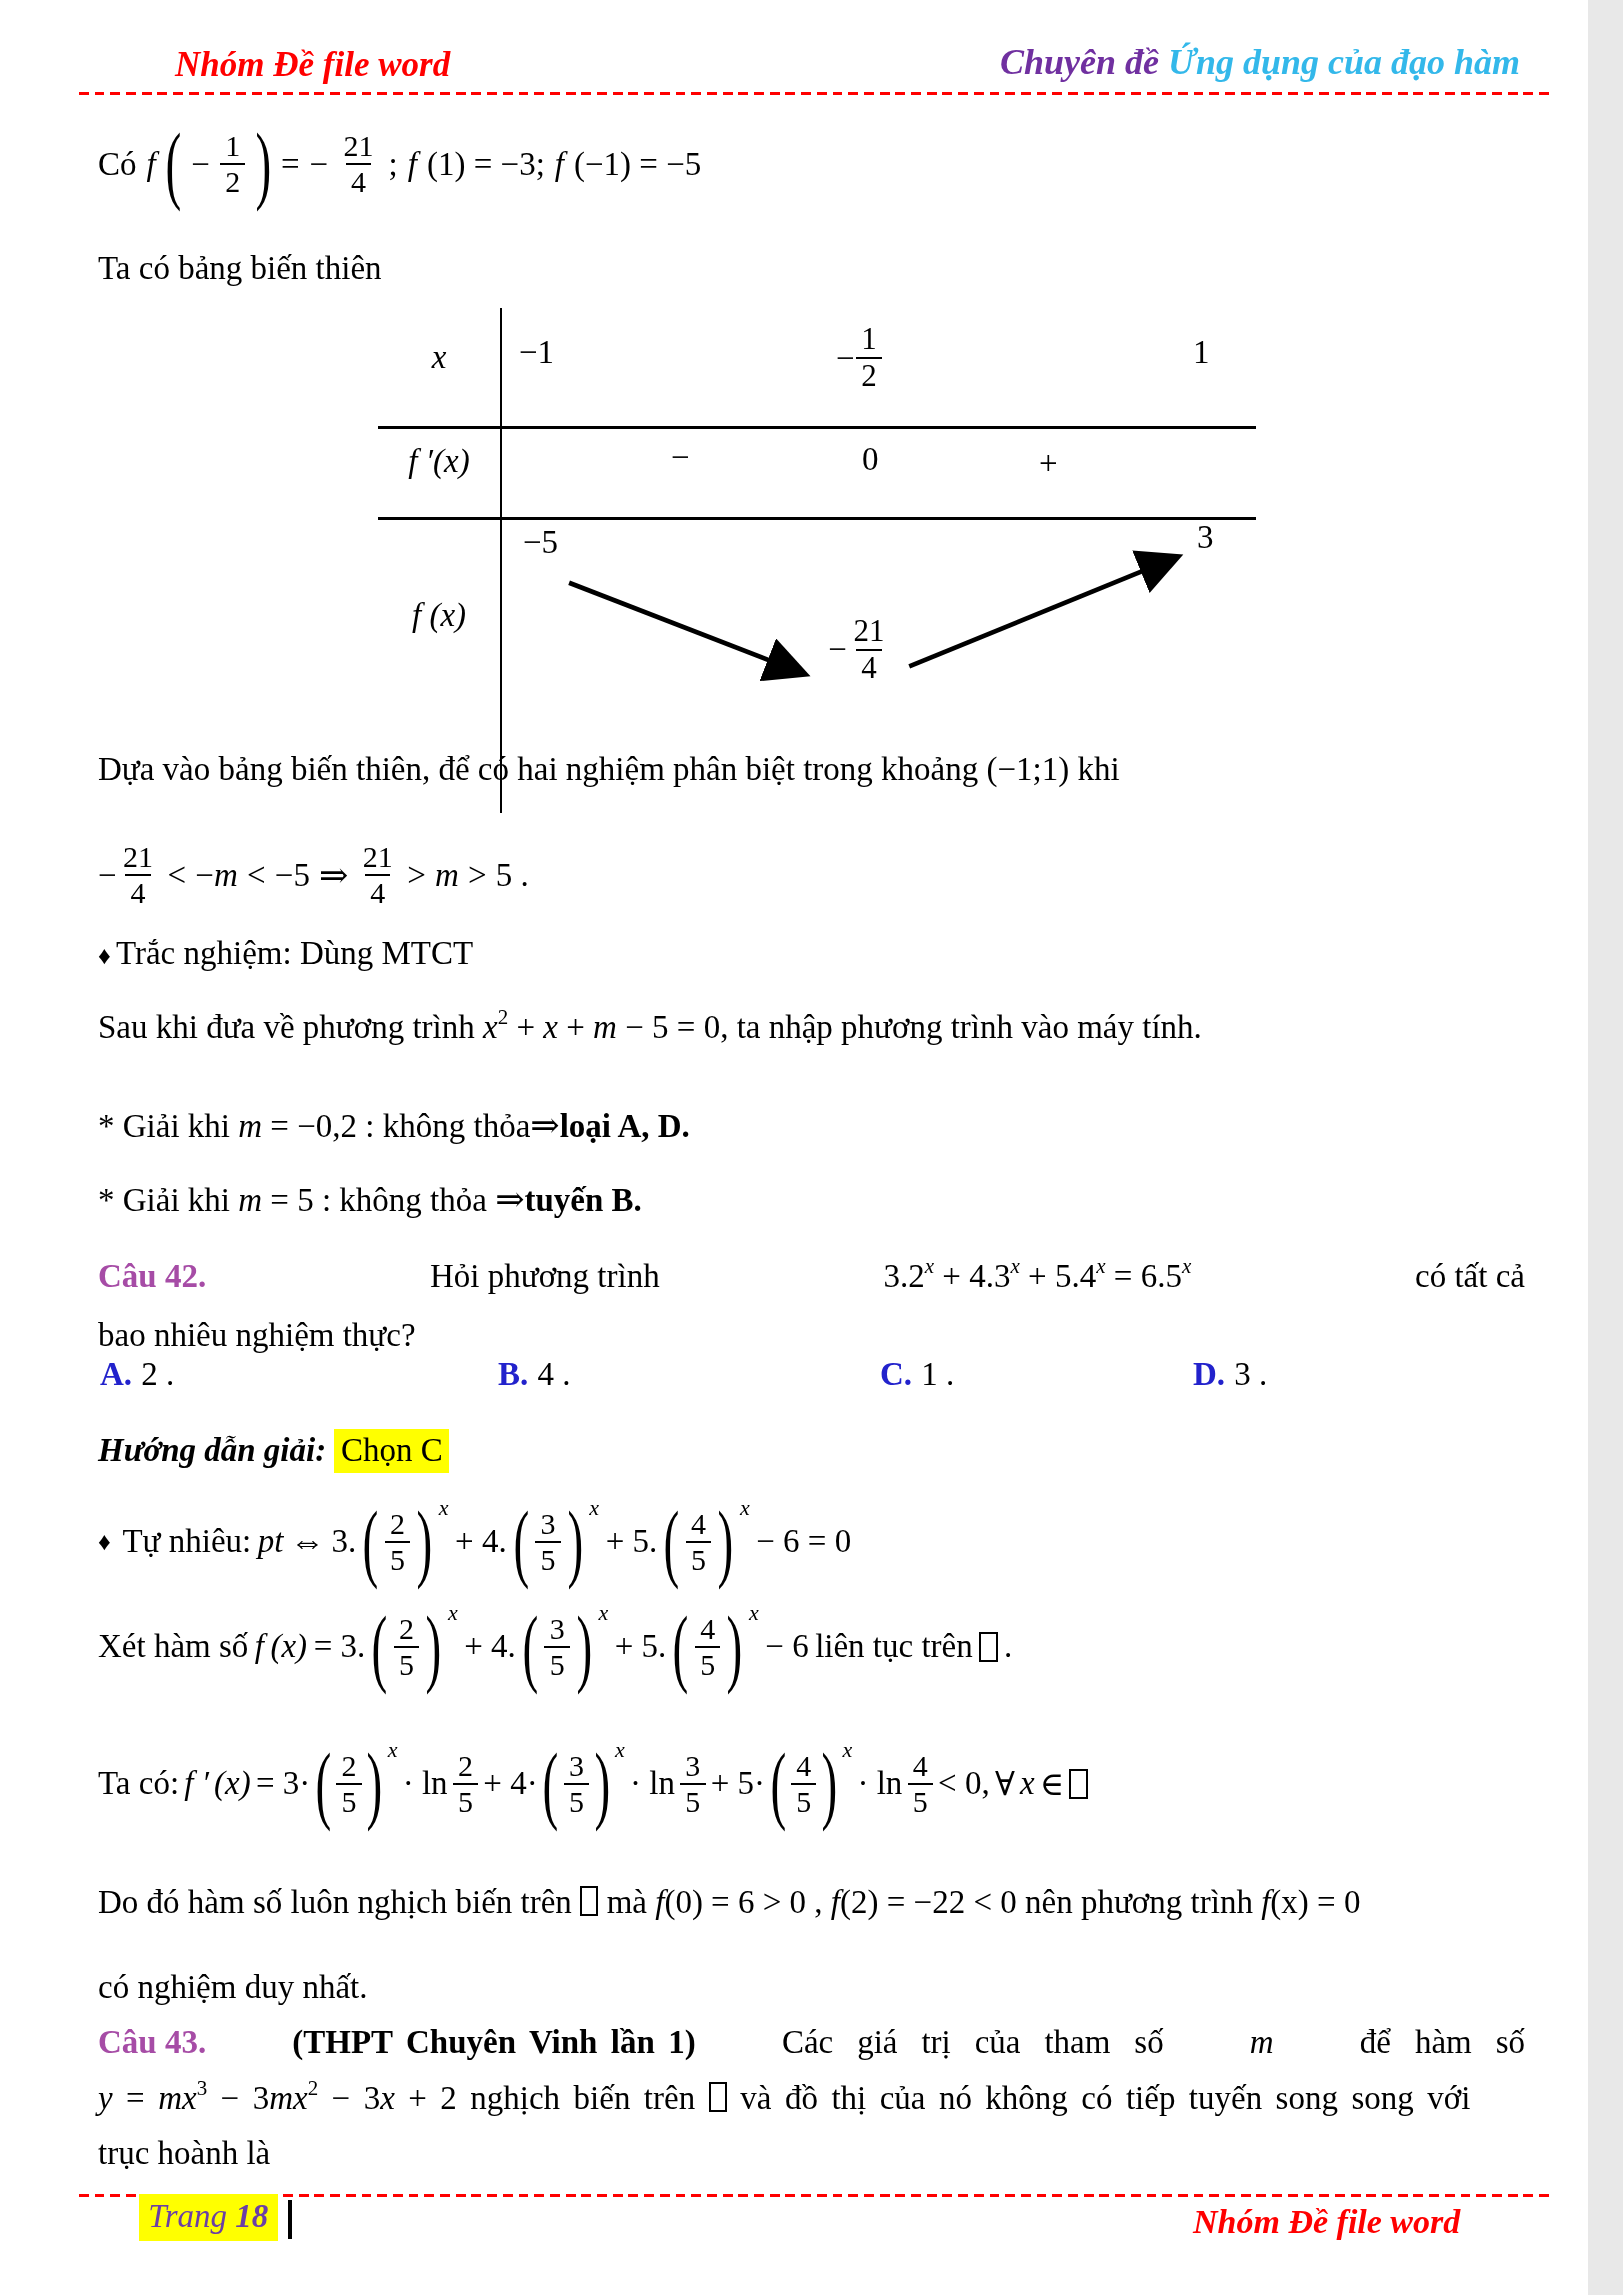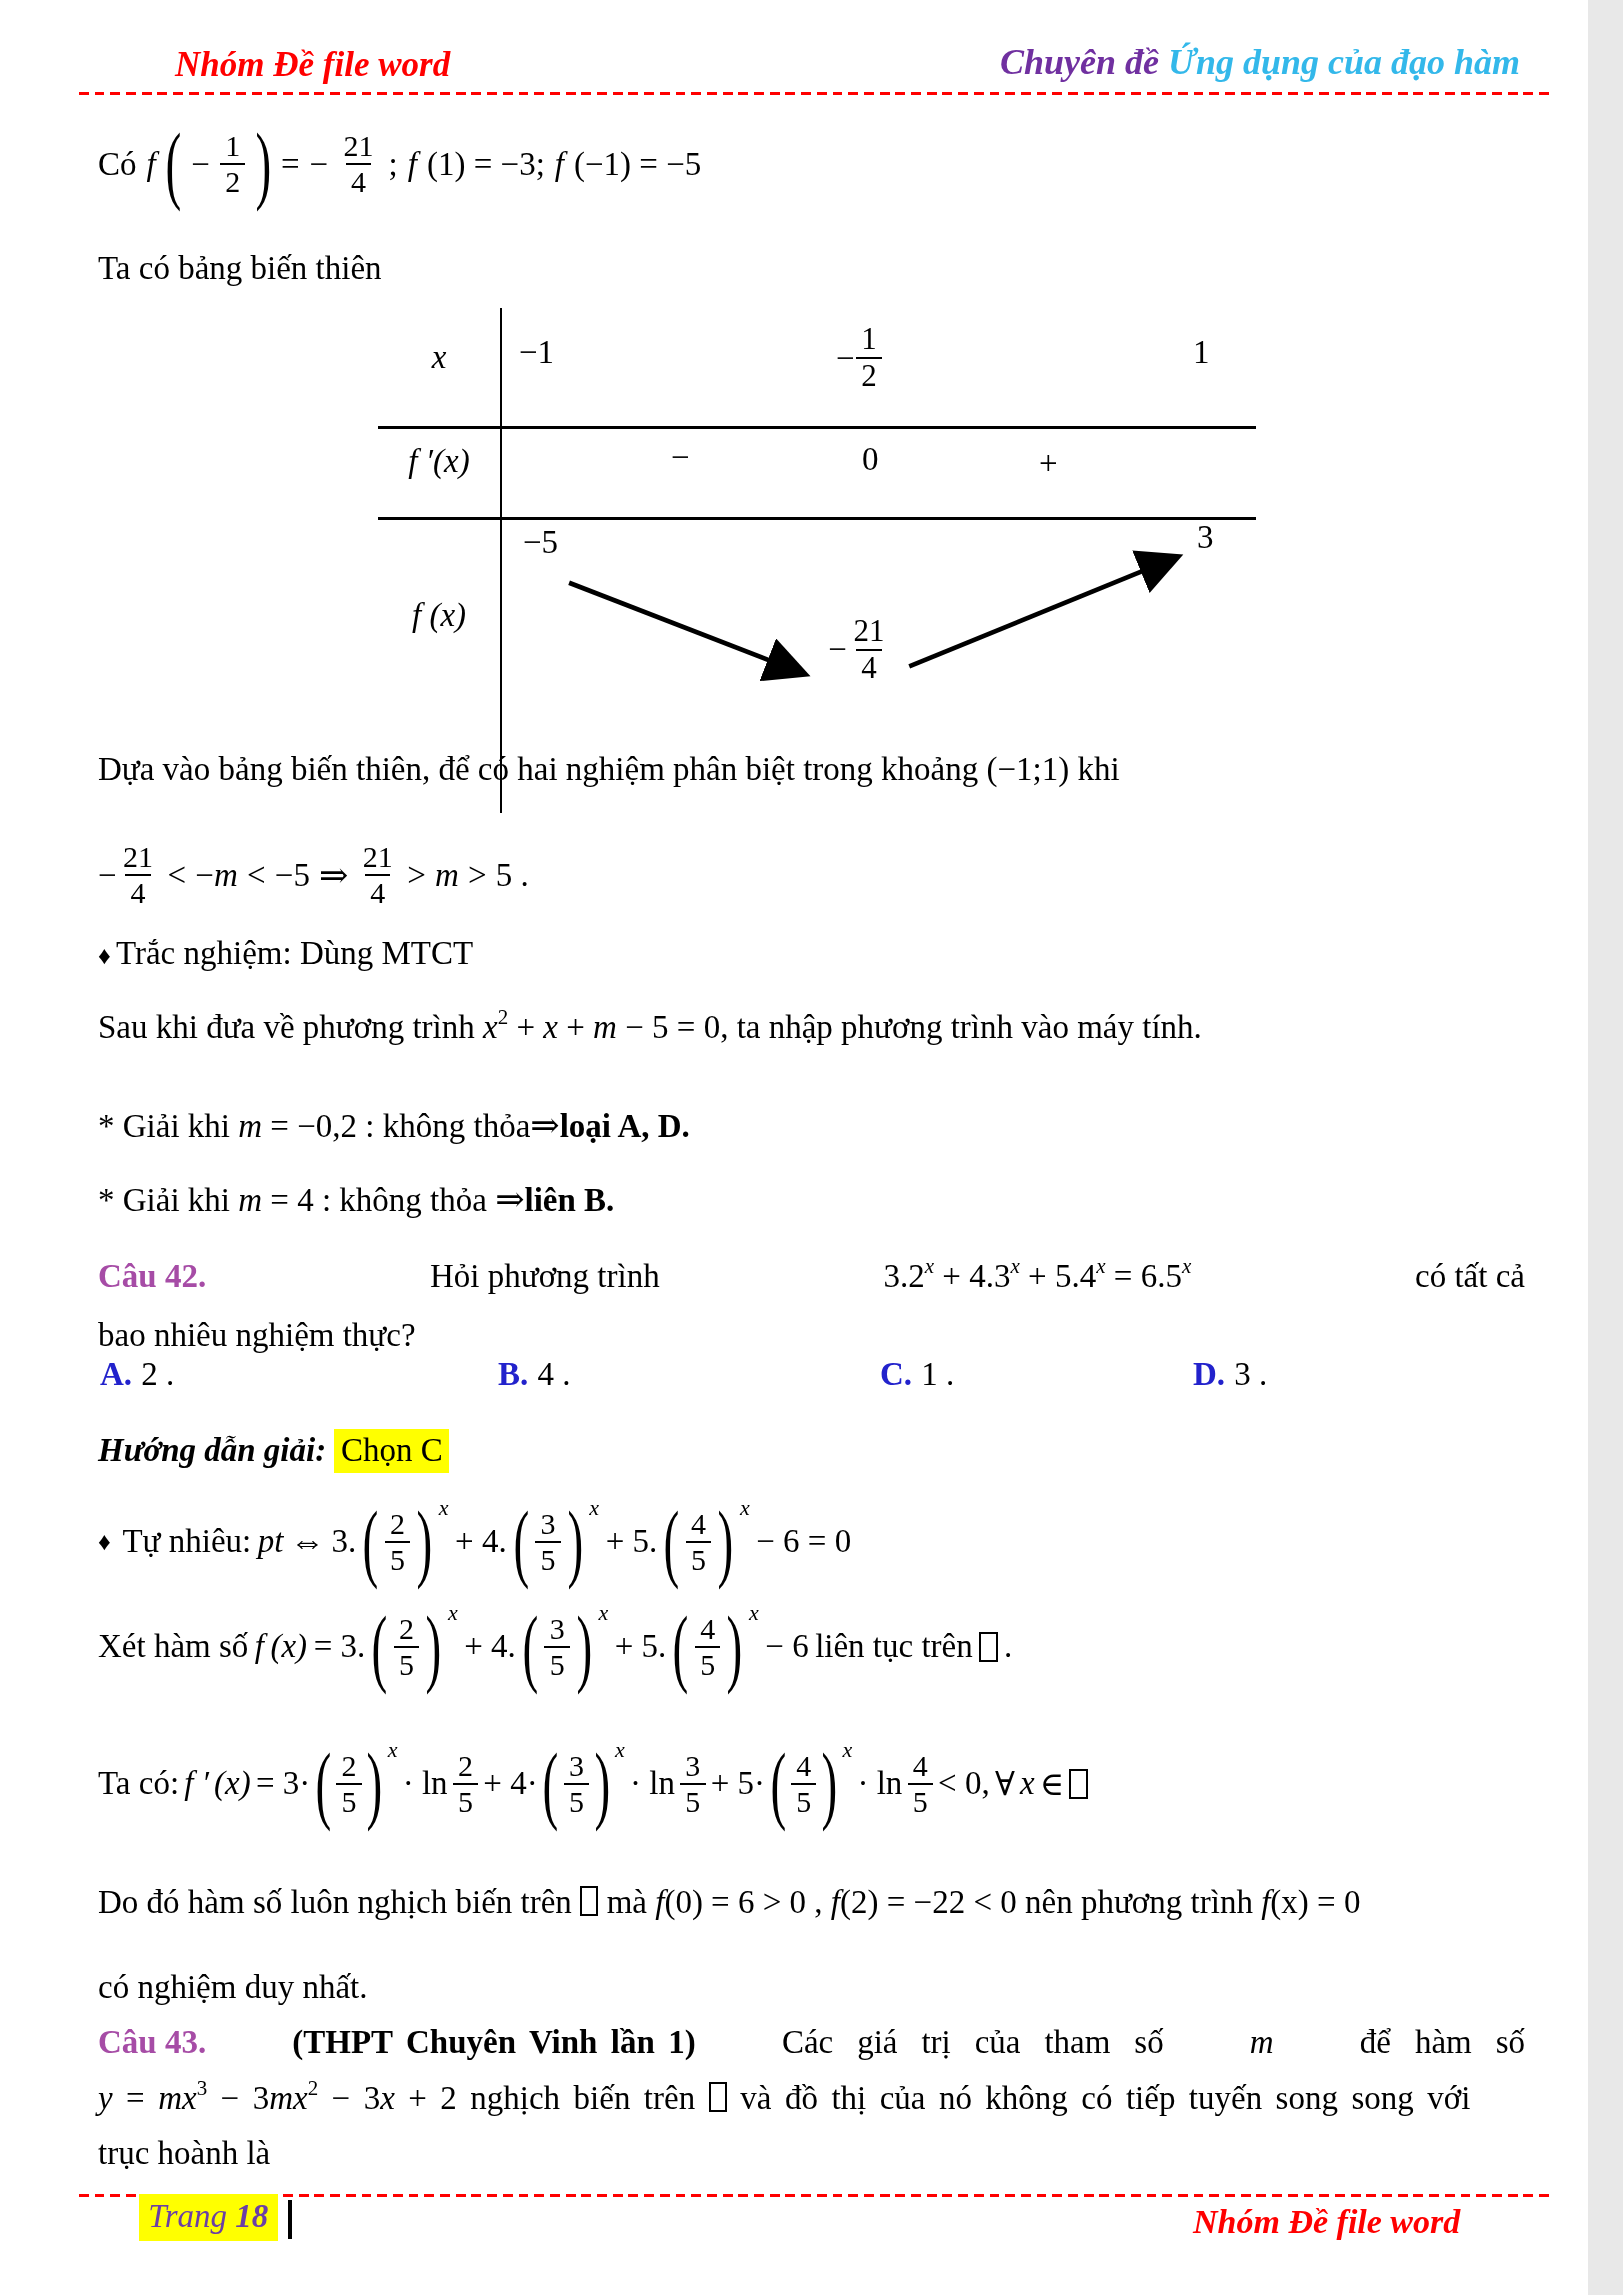--- a/index.html
+++ b/index.html
@@ -170,21 +170,21 @@
 
   <div class="abs nw" style="left:98px; top:1009px;">
     <span>Sau khi đưa về phương trình </span><span class="mi">x</span><span class="sup-n">2</span><span> + </span><span class="mi">x</span><span> + </span><span class="mi">m</span><span> − 5 = 0</span><span>, ta nhập phương trình vào máy tính.</span>
   </div>
 
   <div class="abs nw" style="left:98px; top:1105px;">
     <span>* Giải khi </span><span class="mi">m</span><span> = −0,2 : không thỏa</span><span class="imp">⇒</span><span class="b">loại A, D.</span>
   </div>
 
   <div class="abs nw" style="left:98px; top:1179px;">
-    <span>* Giải khi </span><span class="mi">m</span><span> = 4 : không thỏa </span><span class="imp">⇒</span><span class="b">liên B.</span>
+    <span>* Giải khi </span><span class="mi">m</span><span> = 5 : không thỏa </span><span class="imp">⇒</span><span class="b">tuyến B.</span>
   </div>
 
   <div class="abs" style="left:98px; top:1258px; width:1427px; display:flex; align-items:baseline; justify-content:space-between; white-space:nowrap;">
     <span class="qnum">Câu 42.</span>
     <span>Hỏi phương trình</span>
     <span class="nw">
       <span>3.2</span><span class="sup-s">x</span>
       <span>+</span>
       <span>4.3</span><span class="sup-s">x</span>
       <span>+</span>

